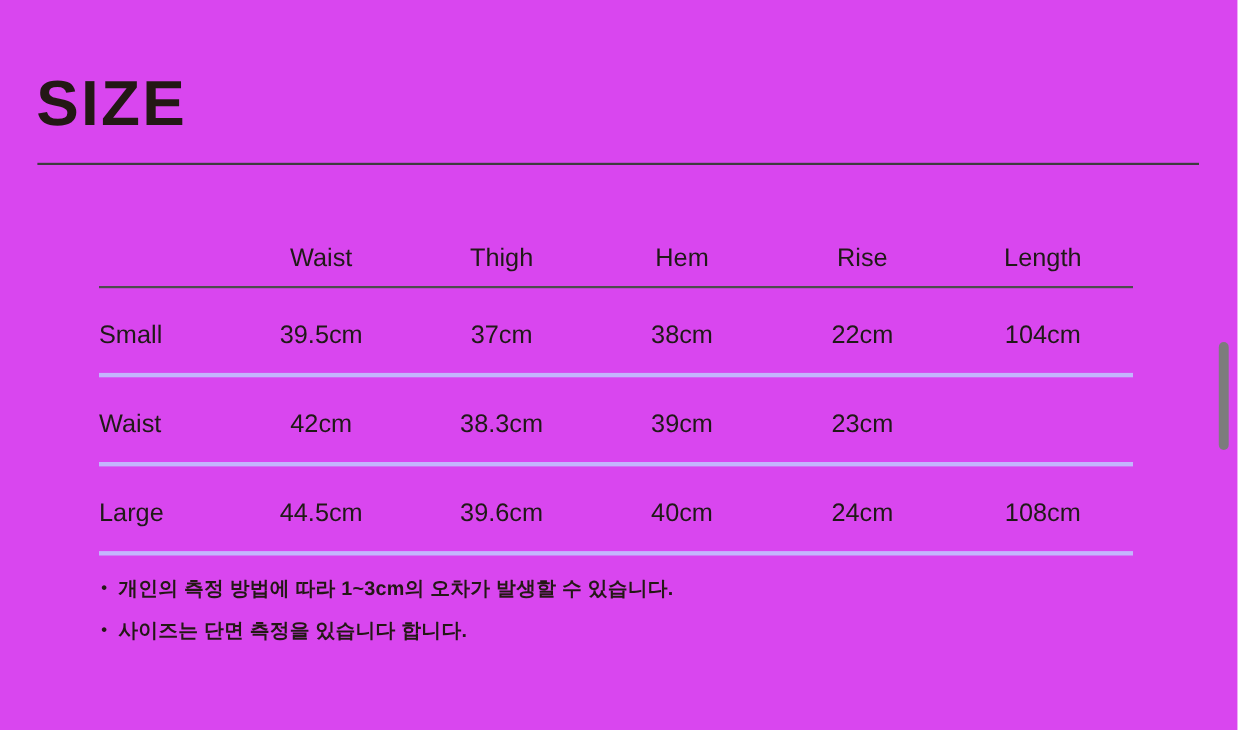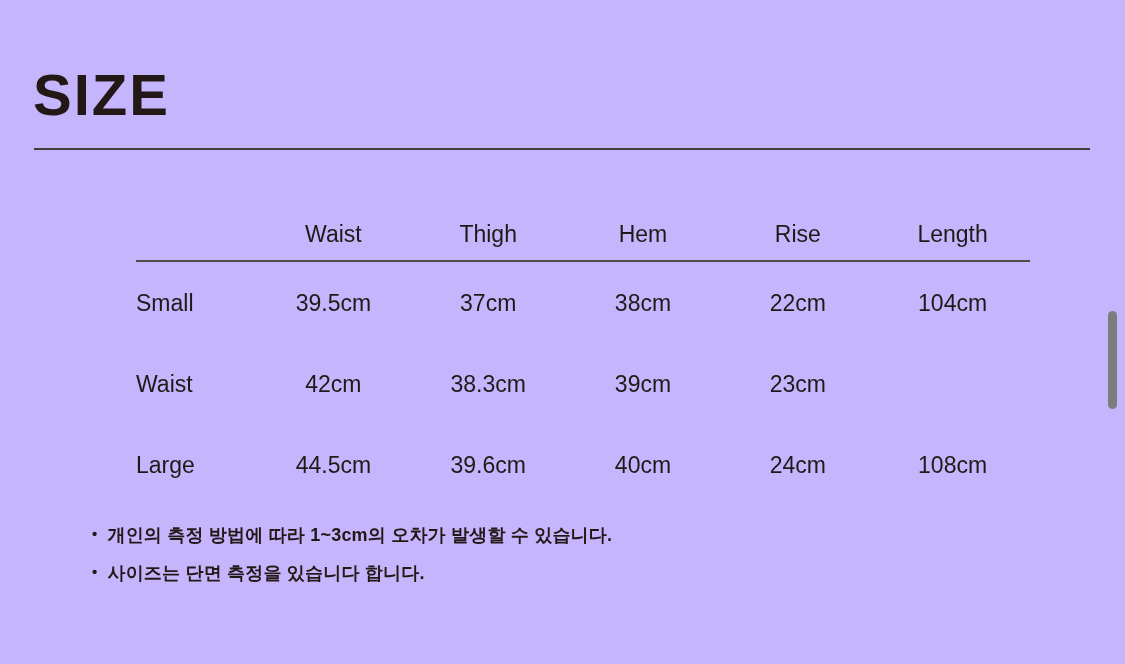--- a/index.html
+++ b/index.html
@@ -1,21 +1,21 @@
 <!DOCTYPE html>
 <html><head>
 <meta charset="utf-8">
 <style>
   * { box-sizing: border-box; }
   html, body { margin: 0; padding: 0; background: #ffffff; }
   .page {
     position: relative;
     width: 1125px;
     height: 664px;
-    background: #c4b5fd;
+    background: #d946ef;
     overflow: hidden;
     font-family: "Liberation Sans", sans-serif;
     color: #231815;
   }
   .size-title {
     position: absolute;
     left: 33px;
     top: 66px;
     font-size: 58px;
     line-height: 1;
@@ -36,30 +36,29 @@
     left: 90px;
     top: 184px;
     width: 940px;
     font-size: 23px;
     color: #1f1a17;
   }
   .t-row {
     display: grid;
     grid-template-columns: 120px repeat(5, 1fr);
     align-items: center;
-    margin-left: 46px;
   }
   .t-head {
     height: 78px;
     border-bottom: 2px solid #4c4c4c;
   }
   .t-head .cell { padding-top: 24px; }
   .t-data {
     height: 81px;
-    border-bottom: 6px solid #c4b5fd;
+    border-bottom: 4px solid #c4b5fd;
   }
   .t-data .cell, .t-data .label { padding-top: 8px; }
   .cell { text-align: center; }
   .label { text-align: left; }
   .notes {
     position: absolute;
     left: 92px;
     top: 523px;
     font-size: 18px;
     font-weight: 600;

